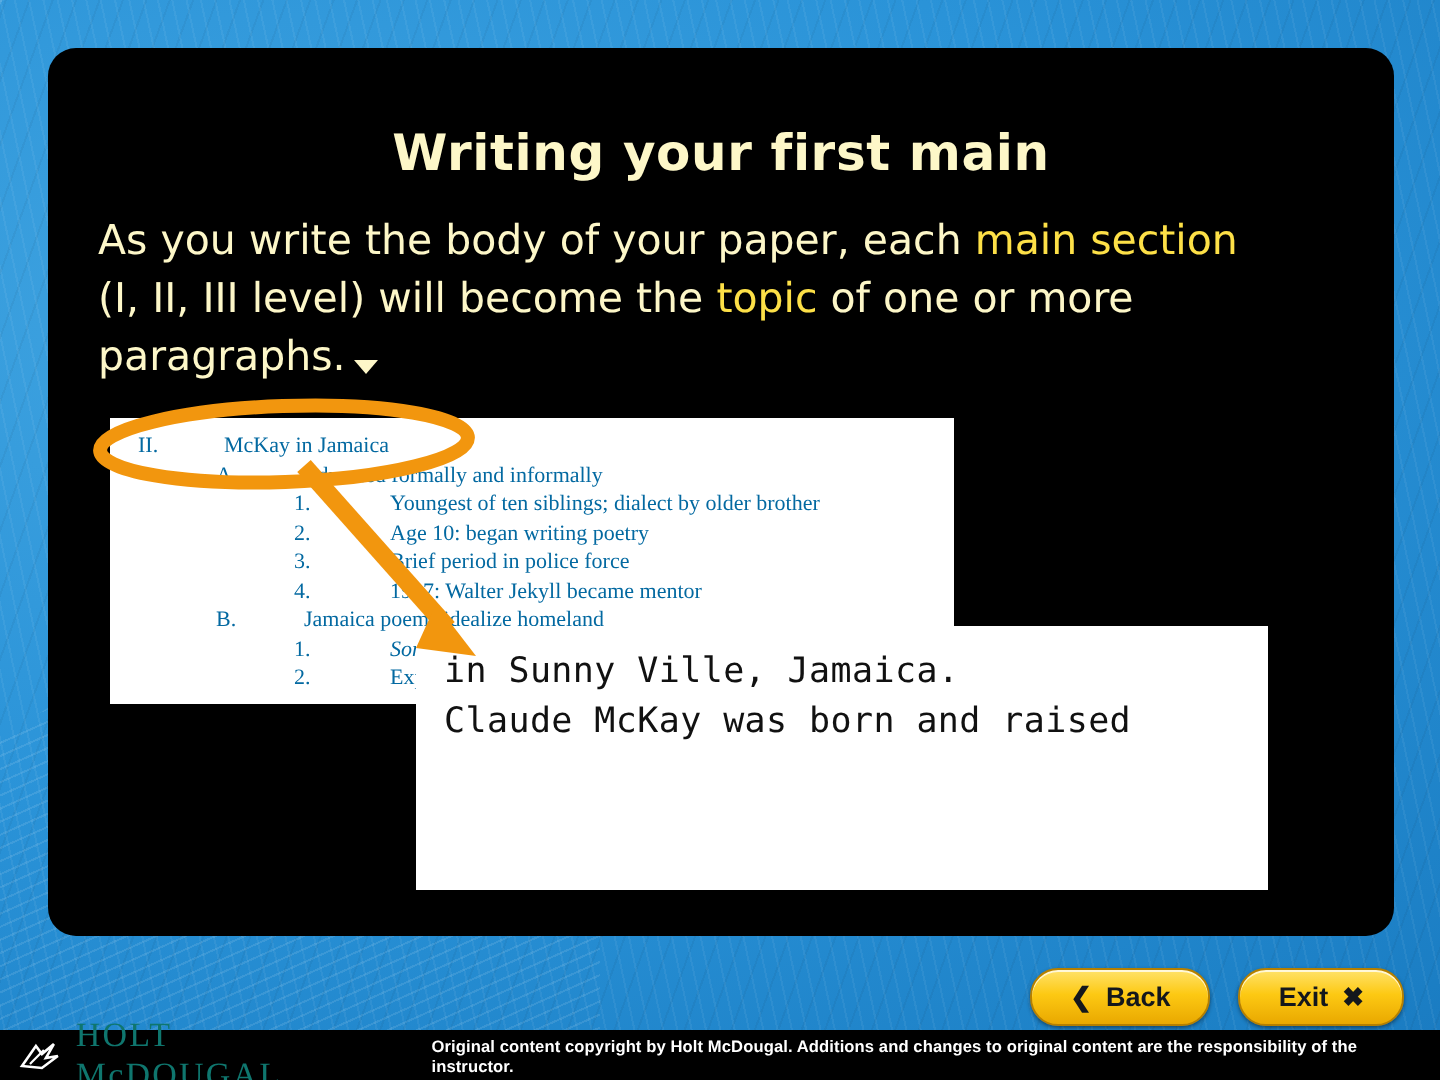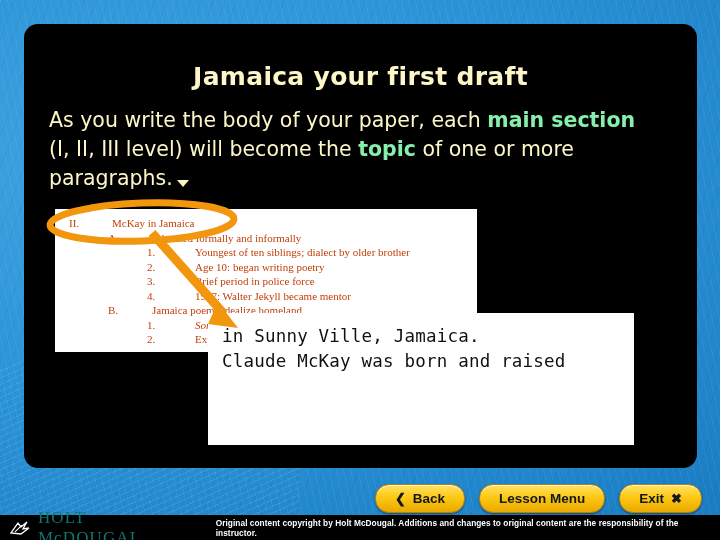--- a/index.html
+++ b/index.html
@@ -39,31 +39,31 @@
 
   #slide-title{
     position:absolute;left:0;right:0;top:38px;text-align:center;
     color:#fdf7c8;font-size:25px;font-weight:bold;letter-spacing:.3px;
   }
 
   #body-copy{
     position:absolute;left:25px;top:82px;width:640px;
     color:#fdf7c8;font-size:20.5px;line-height:29px;
   }
-  .hl{color:#86efac;font-weight:bold;}
+  .hl{color:#fde047;font-weight:normal;}
   #para-marker{
     display:inline-block;vertical-align:-2px;margin-left:4px;
     width:0;height:0;border-left:6px solid transparent;border-right:6px solid transparent;
     border-top:7px solid #fdf7c8;
   }
 
   
   #outline-shot{
     position:absolute;left:31px;top:185px;width:422px;height:143px;
-    background:#fff;color:#c2410c;
+    background:#fff;color:#0369a1;
     font-family:"Liberation Serif","DejaVu Serif",serif;
     overflow:hidden;
   }
   .ln{position:absolute;white-space:nowrap;font-size:11px;line-height:11px;}
   .ln .num{position:absolute;}
   .ln .txt{position:absolute;}
   .it{font-style:italic;}
 
   
   #ink{position:absolute;left:24px;top:24px;width:673px;height:444px;pointer-events:none;}
@@ -113,21 +113,21 @@
 </style>
 </head>
 <body>
 
 <div id="backdrop">
   <div id="sweep"></div>
 </div>
 
 <div id="slide">
 
-  <div id="slide-title">Jamaica your first draft</div>
+  <div id="slide-title">Writing your first main</div>
 
   <div id="body-copy">
     <span>As you write the body of your paper, each </span><span class="hl">main section</span><br>
     <span>(I, II, III level) will become the </span><span class="hl">topic</span><span> of one or more paragraphs.</span><span id="para-marker"></span>
   </div>
 
   <div id="outline-shot">
       <div class="ln" style="top: 9px; left: 0px; right: 0px;">
         <span class="num" style="left: 14px;">II.</span>
         <span class="txt" style="left: 57px;">McKay in Jamaica</span>
@@ -177,23 +177,20 @@
 <svg id="ink" viewBox="0 0 673 444">
   <ellipse cx="118" cy="198" rx="92" ry="19" fill="none" stroke="#F2960E" stroke-width="7" transform="rotate(-2 118 198)"></ellipse>
   <path d="M 128 209 L 200 290" fill="none" stroke="#F2960E" stroke-width="9" stroke-linecap="butt"></path>
   <path d="M 194 278 L 214 304 L 184 300 Z" fill="#F2960E"></path>
 </svg>
 
 <div id="navbar">
   <div class="navbtn">
     <span class="gl">❮</span>
     <span>Back</span>
-  </div>
-  <div class="navbtn">
-    <span>Lesson Menu</span>
   </div>
   <div class="navbtn">
     <span>Exit</span>
     <span class="gl">✖</span>
   </div>
 </div>
 
 <div id="footer">
   <svg id="footer-logo-icon" width="22" height="16" viewBox="0 0 22 16">
     <path d="M2 13 L9 3 L12 7 L18 2 L14 9 L20 8 L12 14 Z" fill="none" stroke="#fff" stroke-width="1.3"></path>

